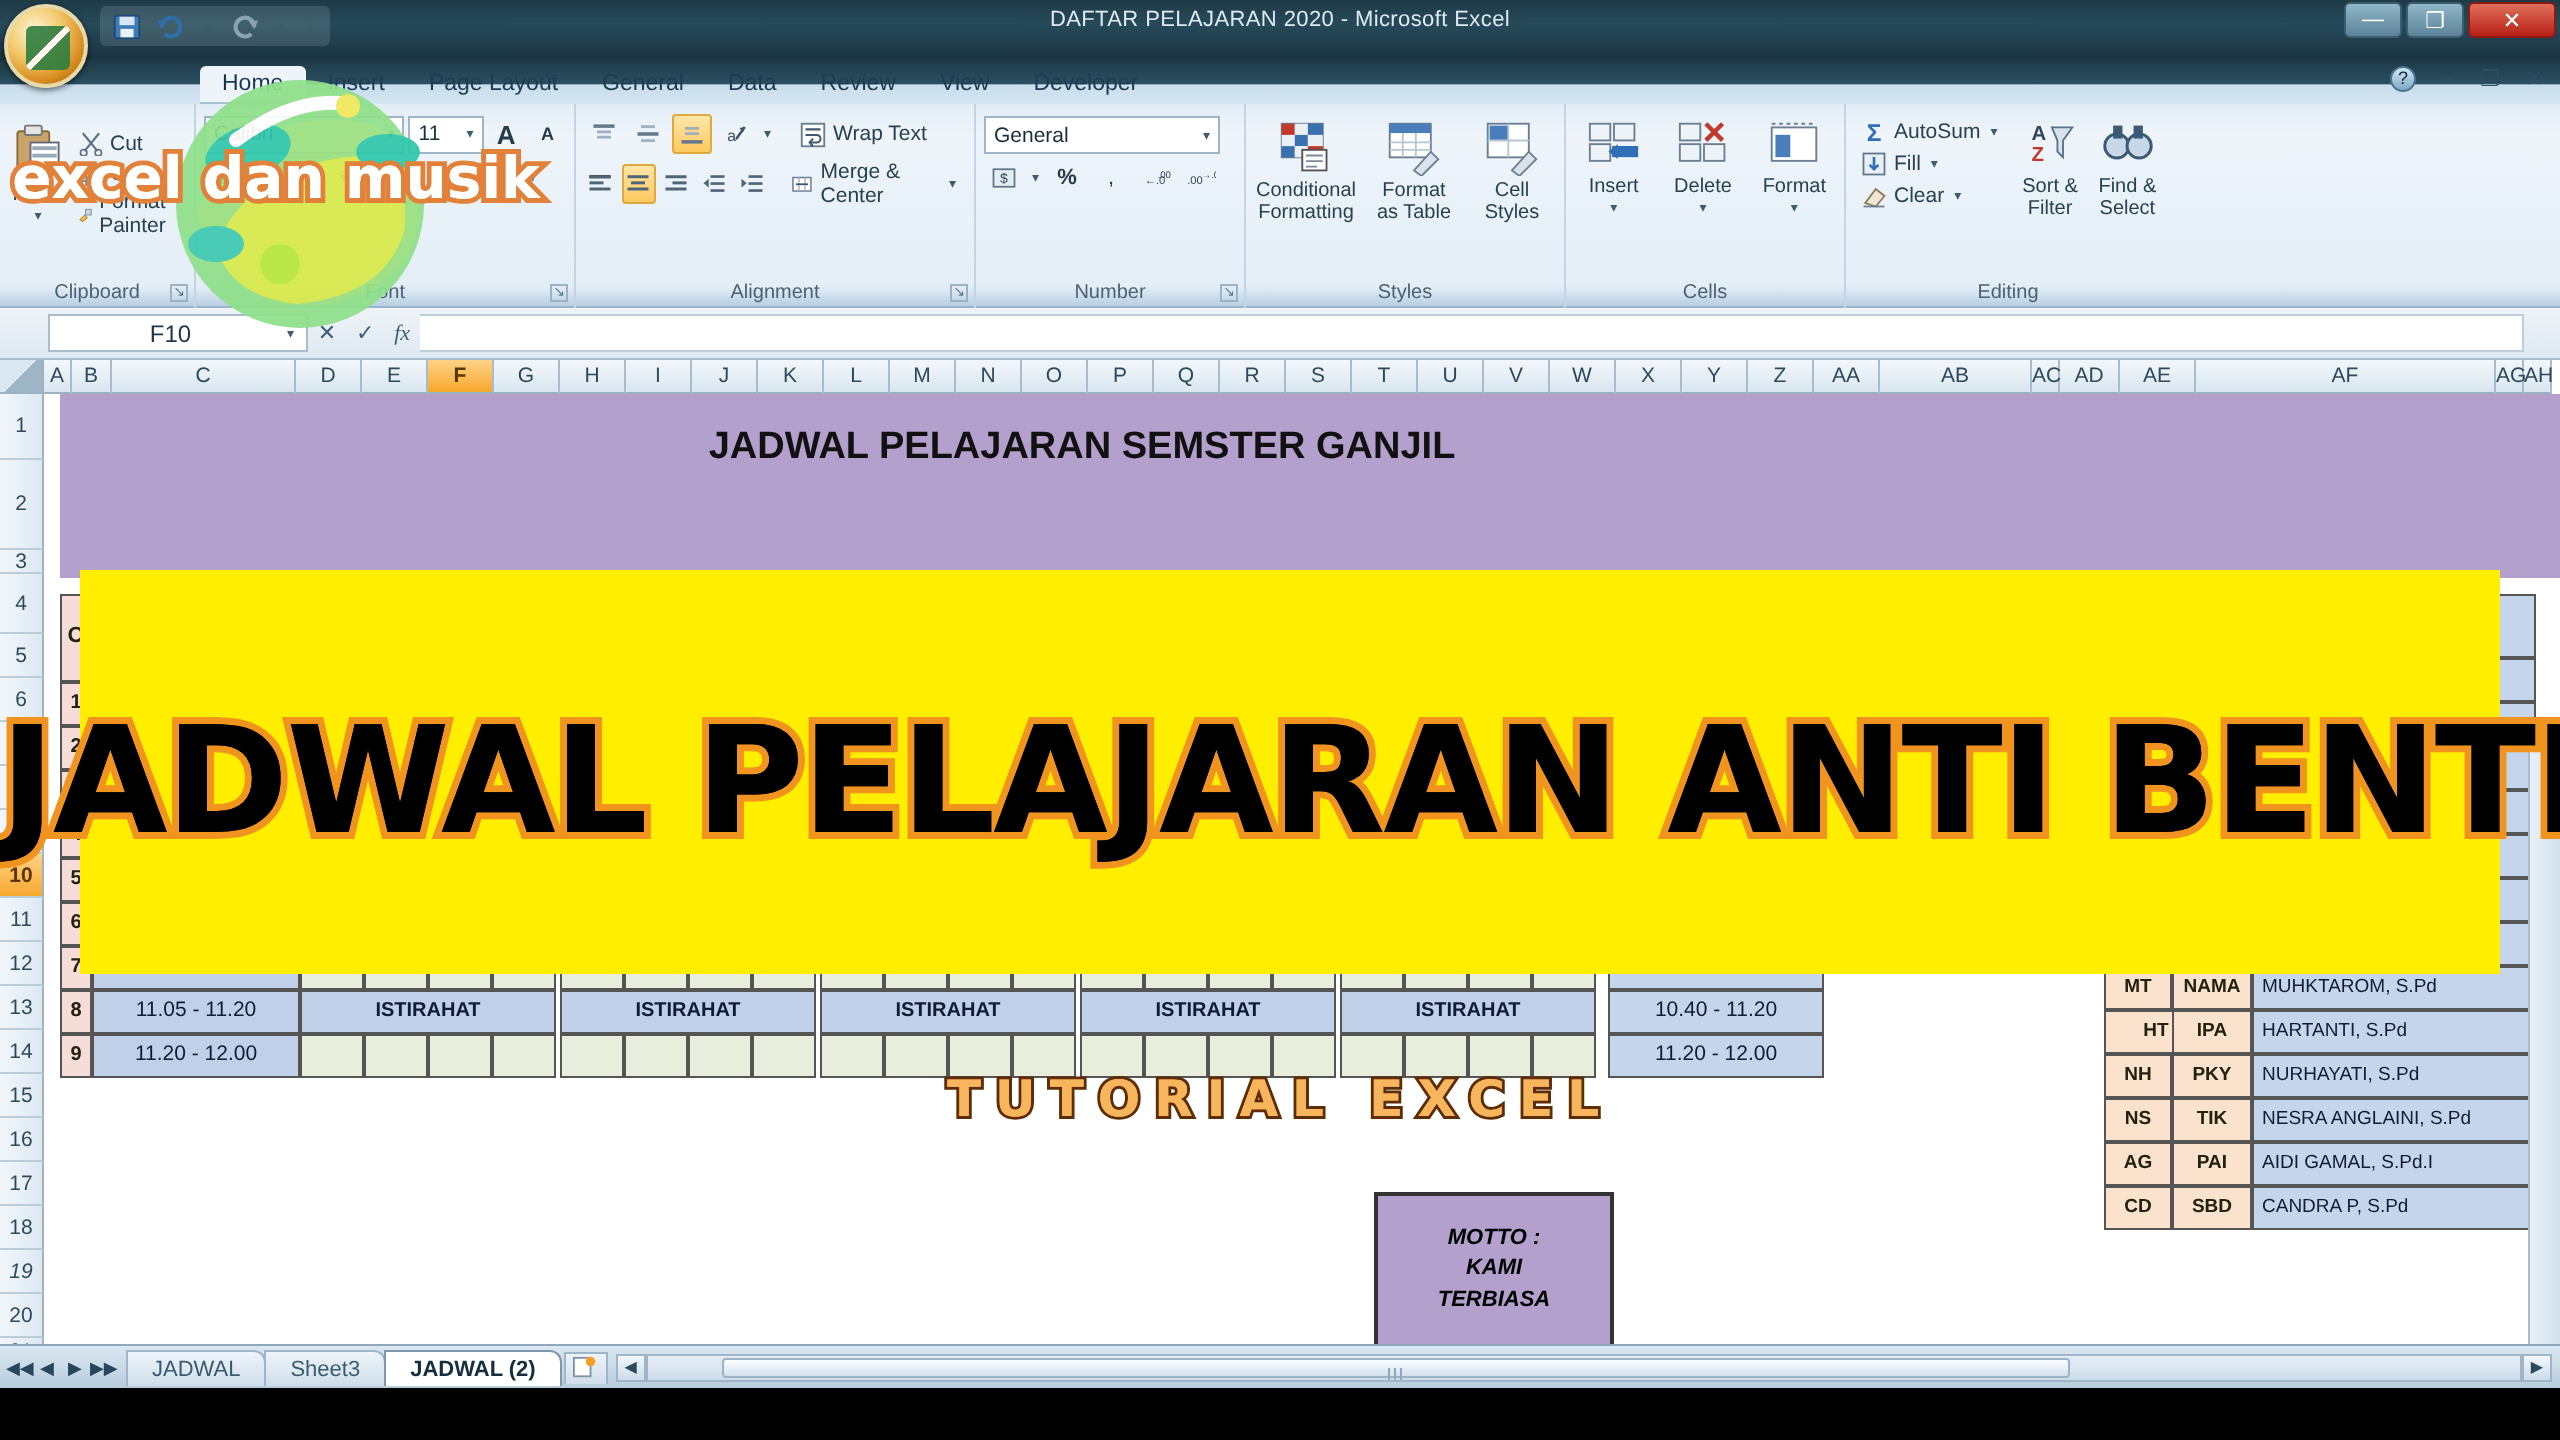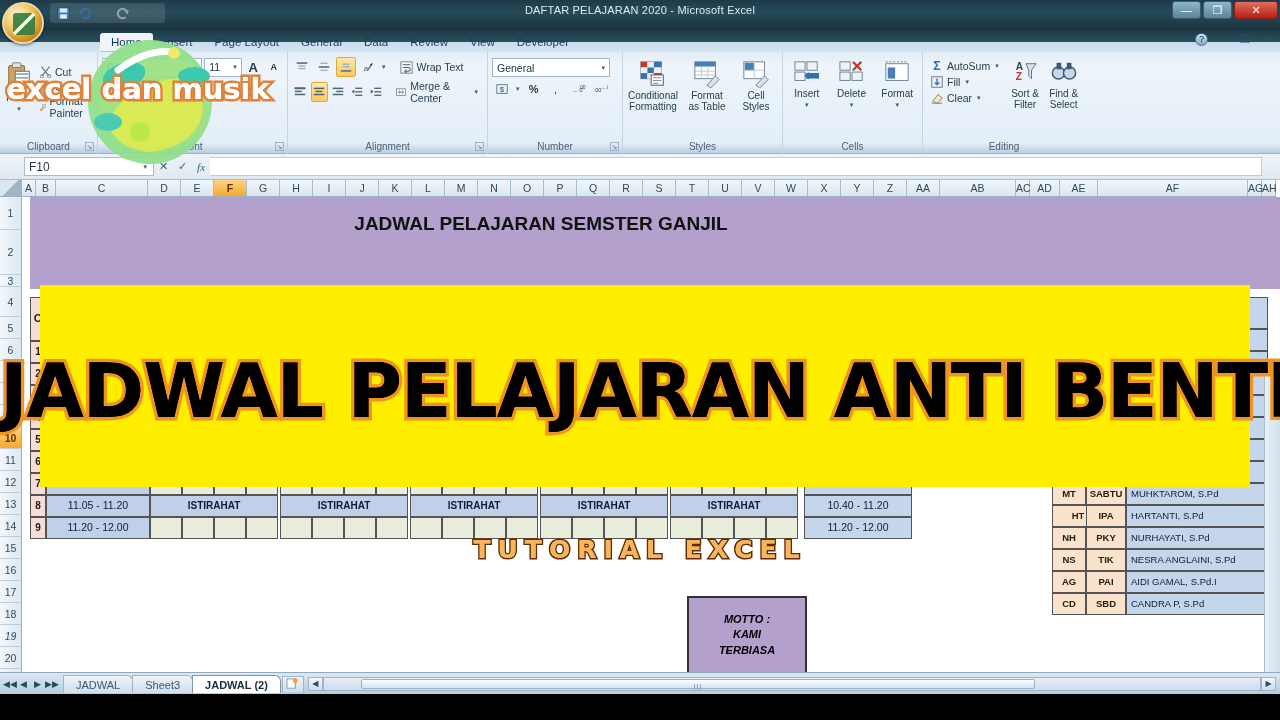--- a/index.html
+++ b/index.html
@@ -83,21 +83,21 @@
   .caret{ font-size:7px; color:#3d5c6f; padding:0 2px; }
 
   
   .formula-bar{
     position:absolute; left:0; top:154px; width:1280px; height:26px;
     background:linear-gradient(to bottom,#eef3f8,#dfe9f2); border-bottom:1px solid #a9bfd0;
     display:flex; align-items:center;
   }
   .namebox{ width:130px; height:19px; margin-left:24px; background:#fff; border:1px solid #a8bccb;
      display:flex; align-items:center; padding:0 4px; font-size:12px; color:#1e3748;}
-  .namebox .nv{flex:1;}
+  .namebox .nv{flex:1;text-align:center;}
   .fx-sep{ width:56px; height:20px; display:flex; align-items:center; justify-content:space-around; }
   .fx-sep span{ font-size:11px; color:#3c5f74;}
   .fbar-input{ flex:1; height:19px; background:#fff; border:1px solid #bdcdda; border-left:none; margin-right:18px;}
 
   
   .sheet{ position:absolute; left:0; top:180px; width:1280px; height:492px; background:#fff; overflow:hidden;}
   .colhdr{ position:absolute; left:0; top:0; height:17px; display:flex;
       background:linear-gradient(to bottom,#f2f7fb,#d8e5ef); }
   .colhdr .corner{ width:22px; border-right:1px solid #9db3c4; border-bottom:1px solid #9db3c4;
      background:linear-gradient(135deg,#dbe7f1 50%,#9fb6c7 50%);}
@@ -939,21 +939,21 @@
           <div class="cell c-peach" style="left: 1030px; top: 220px; width: 34px; height: 22px; font-size: 9.5px;">JN</div>
           <div class="cell c-peach" style="left: 1064px; top: 220px; width: 40px; height: 22px; font-size: 9.5px;">IPS</div>
           <div class="cell c-bluelt" style="left: 1104px; top: 220px; width: 142px; height: 22px; font-size: 9.5px; justify-content: flex-start; padding-left: 4px; font-weight: normal;">JENI SUBEKTI, S.Pd</div>
           <div class="cell c-peach" style="left: 1030px; top: 242px; width: 34px; height: 22px; font-size: 9.5px;">DP</div>
           <div class="cell c-peach" style="left: 1064px; top: 242px; width: 40px; height: 22px; font-size: 9.5px;">IPA</div>
           <div class="cell c-bluelt" style="left: 1104px; top: 242px; width: 142px; height: 22px; font-size: 9.5px; justify-content: flex-start; padding-left: 4px; font-weight: normal;">DOPIRMAN, S.Pd</div>
           <div class="cell c-peach" style="left: 1030px; top: 264px; width: 34px; height: 22px; font-size: 9.5px;">SF</div>
           <div class="cell c-peach" style="left: 1064px; top: 264px; width: 40px; height: 22px; font-size: 9.5px;">BING</div>
           <div class="cell c-bluelt" style="left: 1104px; top: 264px; width: 142px; height: 22px; font-size: 9.5px; justify-content: flex-start; padding-left: 4px; font-weight: normal;">SARFINI, S.Pd, M.Pd</div>
           <div class="cell c-peach" style="left: 1030px; top: 286px; width: 34px; height: 22px; font-size: 9.5px;">MT</div>
-          <div class="cell c-peach" style="left: 1064px; top: 286px; width: 40px; height: 22px; font-size: 9.5px;">SABTU</div>
+          <div class="cell c-peach" style="left: 1064px; top: 286px; width: 40px; height: 22px; font-size: 9.5px;">NAMA</div>
           <div class="cell c-bluelt" style="left: 1104px; top: 286px; width: 142px; height: 22px; font-size: 9.5px; justify-content: flex-start; padding-left: 4px; font-weight: normal;">MUHKTAROM, S.Pd</div>
           <div class="cell c-peach" style="left: 1030px; top: 308px; width: 52px; height: 22px; font-size: 9.5px;">HT</div>
           <div class="cell c-peach" style="left: 1064px; top: 308px; width: 40px; height: 22px; font-size: 9.5px;">IPA</div>
           <div class="cell c-bluelt" style="left: 1104px; top: 308px; width: 142px; height: 22px; font-size: 9.5px; justify-content: flex-start; padding-left: 4px; font-weight: normal;">HARTANTI, S.Pd</div>
           <div class="cell c-peach" style="left: 1030px; top: 330px; width: 34px; height: 22px; font-size: 9.5px;">NH</div>
           <div class="cell c-peach" style="left: 1064px; top: 330px; width: 40px; height: 22px; font-size: 9.5px;">PKY</div>
           <div class="cell c-bluelt" style="left: 1104px; top: 330px; width: 142px; height: 22px; font-size: 9.5px; justify-content: flex-start; padding-left: 4px; font-weight: normal;">NURHAYATI, S.Pd</div>
           <div class="cell c-peach" style="left: 1030px; top: 352px; width: 34px; height: 22px; font-size: 9.5px;">NS</div>
           <div class="cell c-peach" style="left: 1064px; top: 352px; width: 40px; height: 22px; font-size: 9.5px;">TIK</div>
           <div class="cell c-bluelt" style="left: 1104px; top: 352px; width: 142px; height: 22px; font-size: 9.5px; justify-content: flex-start; padding-left: 4px; font-weight: normal;">NESRA ANGLAINI, S.Pd</div>

